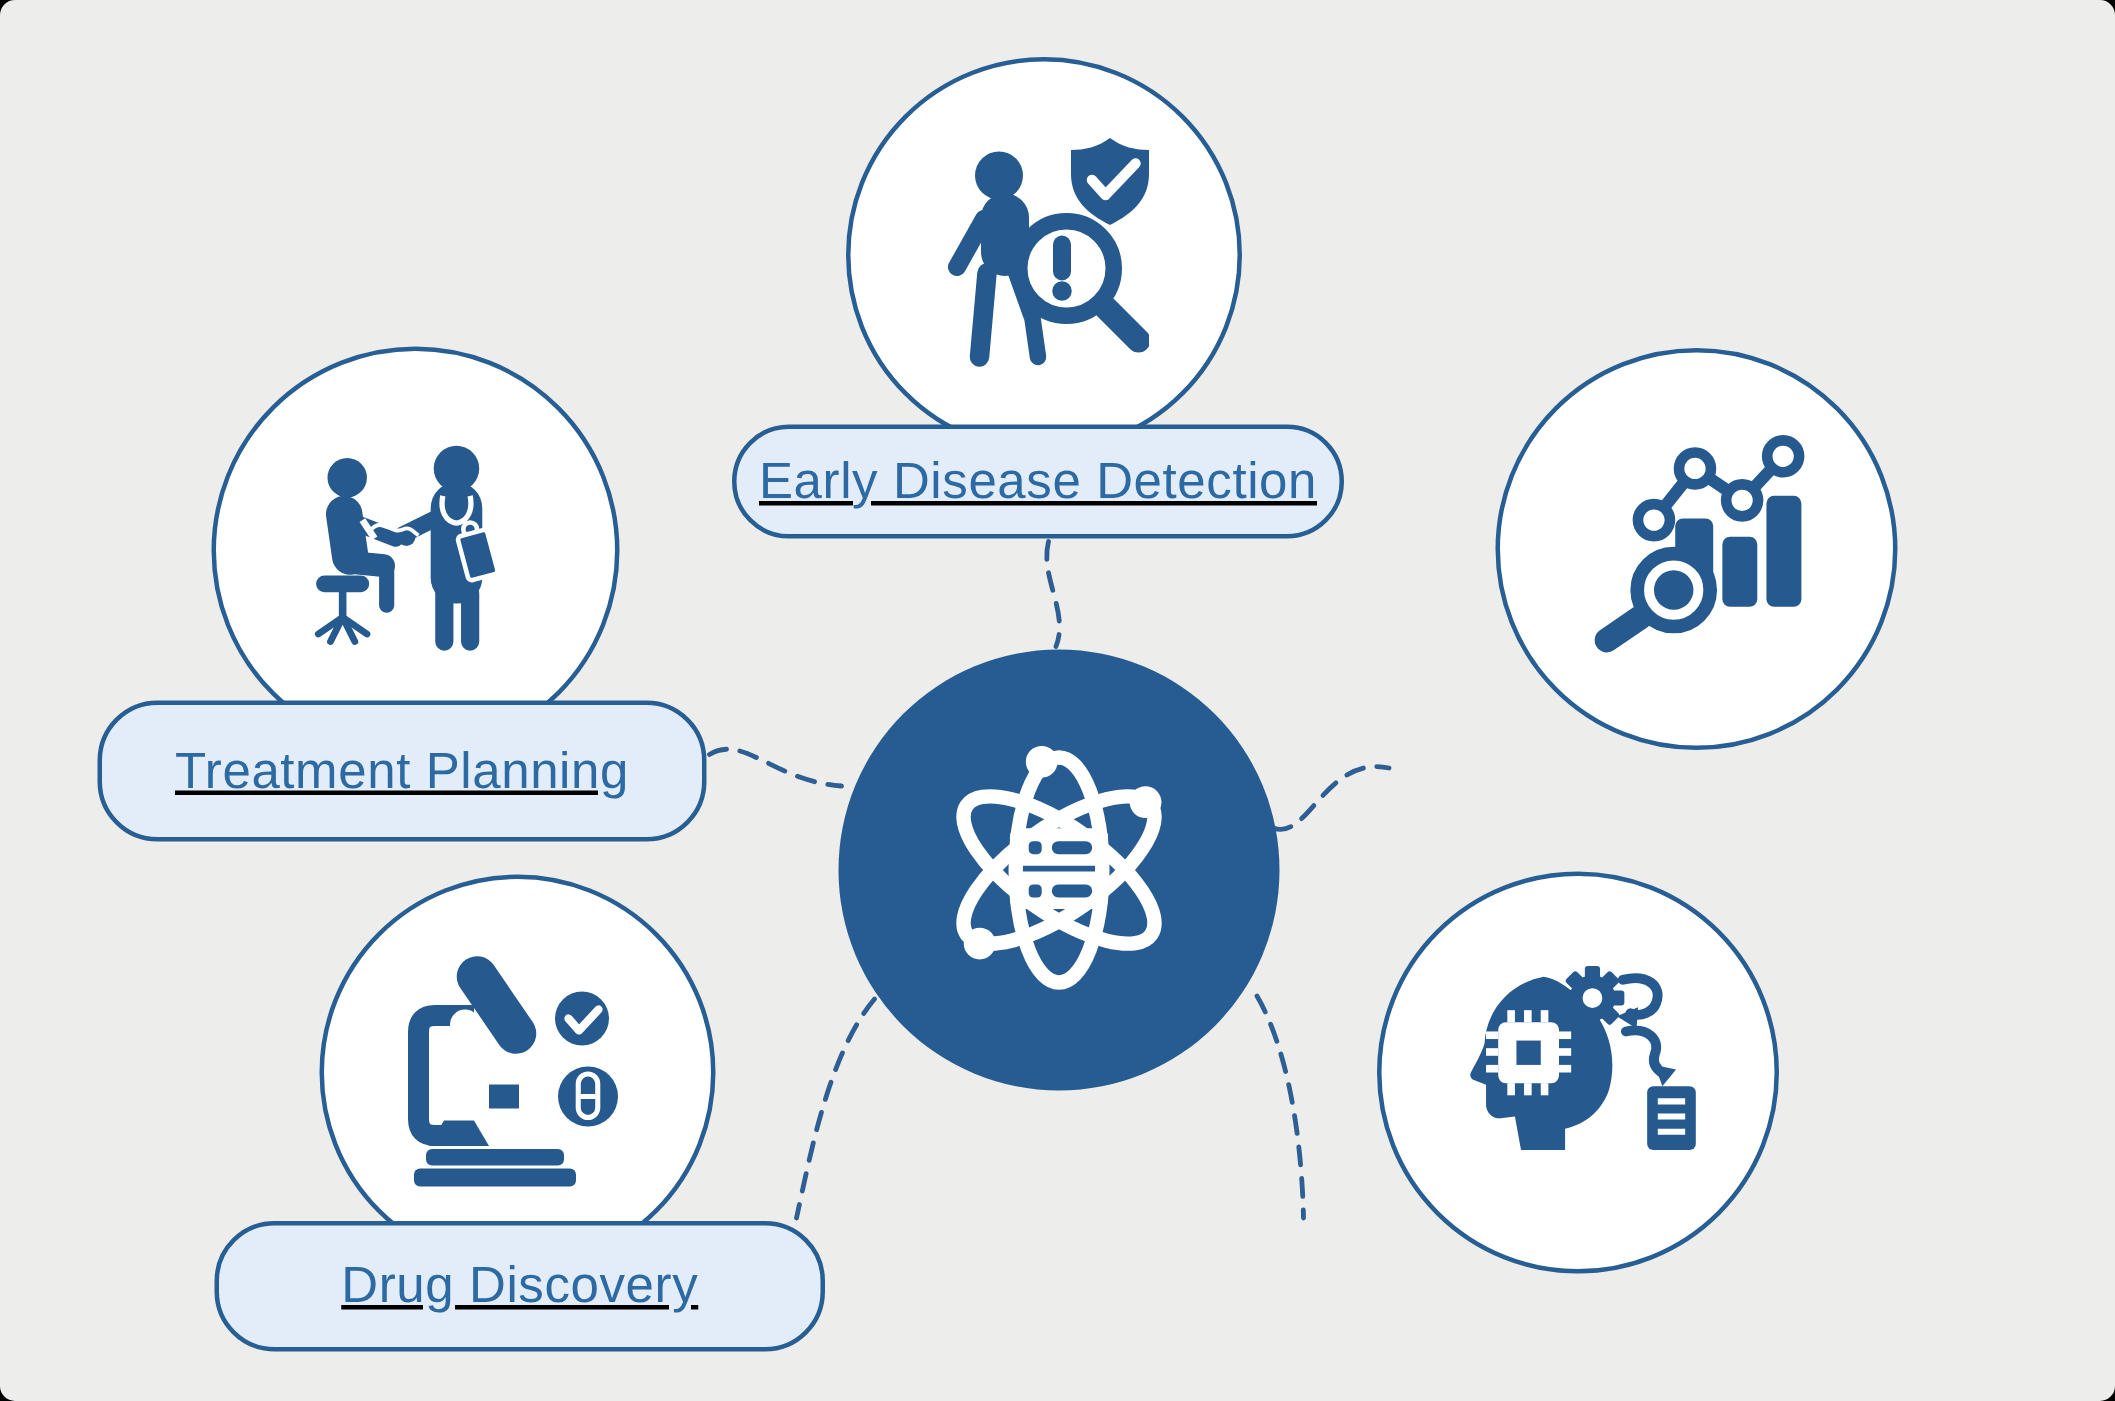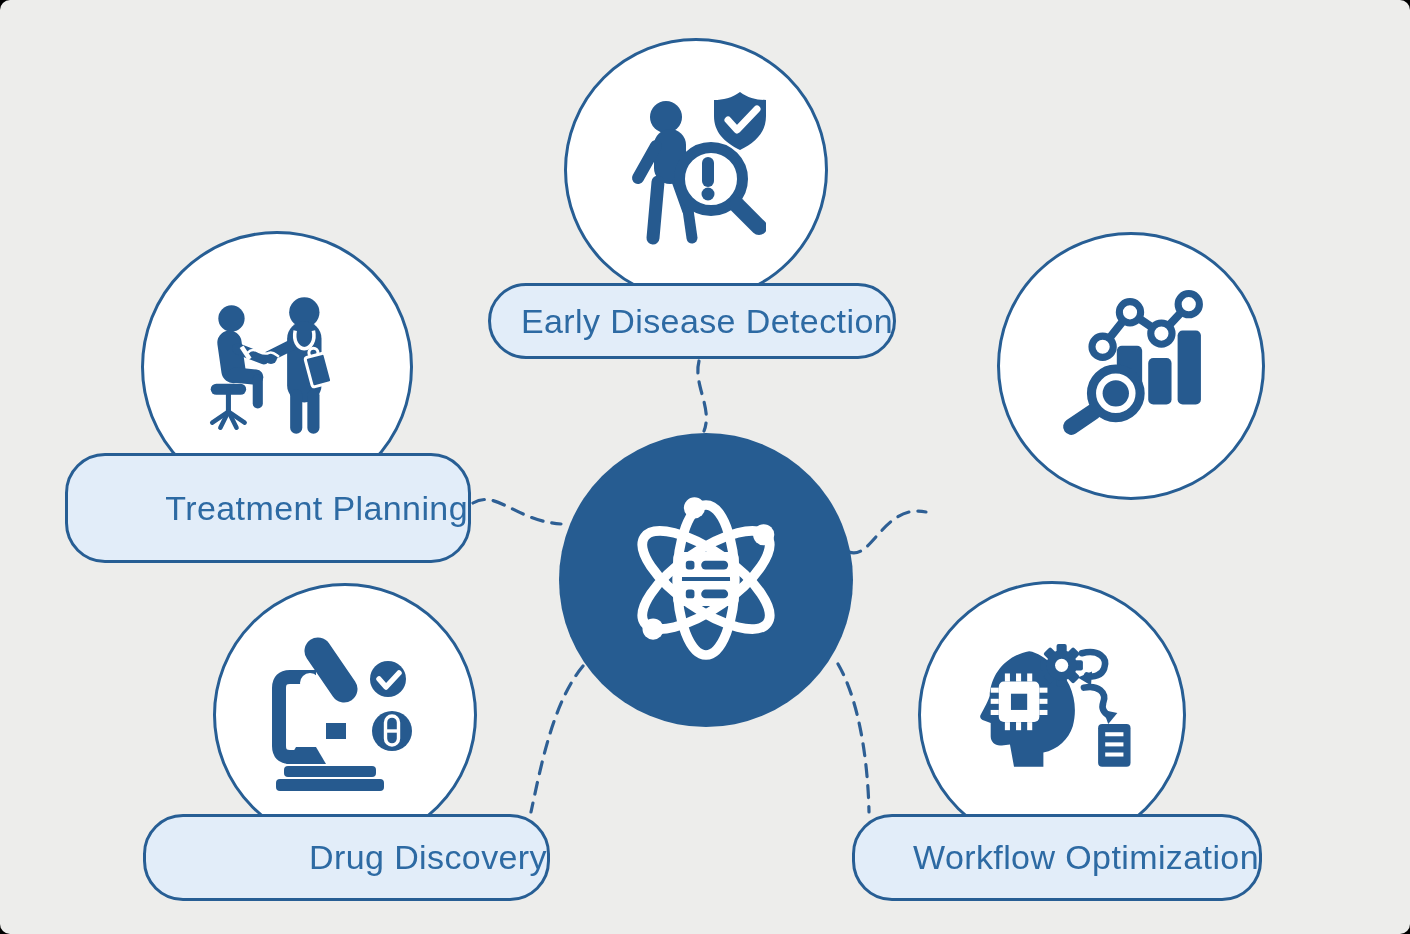--- a/index.html
+++ b/index.html
@@ -20,34 +20,34 @@
     border:3px solid var(--primary);box-sizing:border-box;z-index:2;
     display:flex;align-items:center;justify-content:center;
   }
   .center-circle{
     position:absolute;border-radius:50%;background:var(--center_fill);z-index:2;
     display:flex;align-items:center;justify-content:center;
   }
   .pill{
     position:absolute;background:var(--pill_fill);border:3px solid var(--primary);
     border-radius:40px;box-sizing:border-box;z-index:3;
-    display:flex;align-items:center;justify-content:flex-end;
+    display:flex;align-items:center;justify-content:center;text-decoration:underline;
   }
   .pill span{color:var(--pill_text);font-size:34px;letter-spacing:.4px;white-space:nowrap;}
   .icon{color:var(--icon);}
   svg{display:block;}
   
   #circle-top{left:564px;top:38px;width:264px;height:264px;}
   #circle-left{left:141px;top:231px;width:272px;height:272px;}
   #circle-right{left:997px;top:232px;width:268px;height:268px;}
   #circle-bl{left:213px;top:583px;width:264px;height:264px;}
   #circle-br{left:918px;top:581px;width:268px;height:268px;}
   #center-hub{left:559px;top:433px;width:294px;height:294px;}
   #pill-top{left:488px;top:283px;width:408px;height:76px;}
-  #pill-left{left:65px;top:453px;width:406px;height:110px;}
+  #pill-left{left:65px;top:467px;width:406px;height:94px;}
   #pill-right{left:928px;top:474px;width:406px;height:86px;}
   #pill-bl{left:143px;top:814px;width:407px;height:87px;}
   #pill-br{left:852px;top:814px;width:410px;height:87px;}
 </style>
 </head>
 <body>
 
 <div class="stage">
 
   <svg class="connector-layer" width="1410" height="934" viewBox="0 0 1410 934">
@@ -215,17 +215,14 @@
         <polygon points="133,70 147,73 138,84" fill="currentColor"></polygon>
       </g>
       <g>
         <rect x="128" y="84" width="32" height="42" rx="4" fill="currentColor"></rect>
         <line x1="135" y1="94" x2="153" y2="94" stroke="#fff" stroke-width="4"></line>
         <line x1="135" y1="104" x2="153" y2="104" stroke="#fff" stroke-width="4"></line>
         <line x1="135" y1="114" x2="153" y2="114" stroke="#fff" stroke-width="4"></line>
       </g>
     </svg>
   </div>
-  <div class="pill" id="pill-br">
-    <span>Workflow Optimization</span>
-  </div>
 
 </div>
 
 </body></html>

